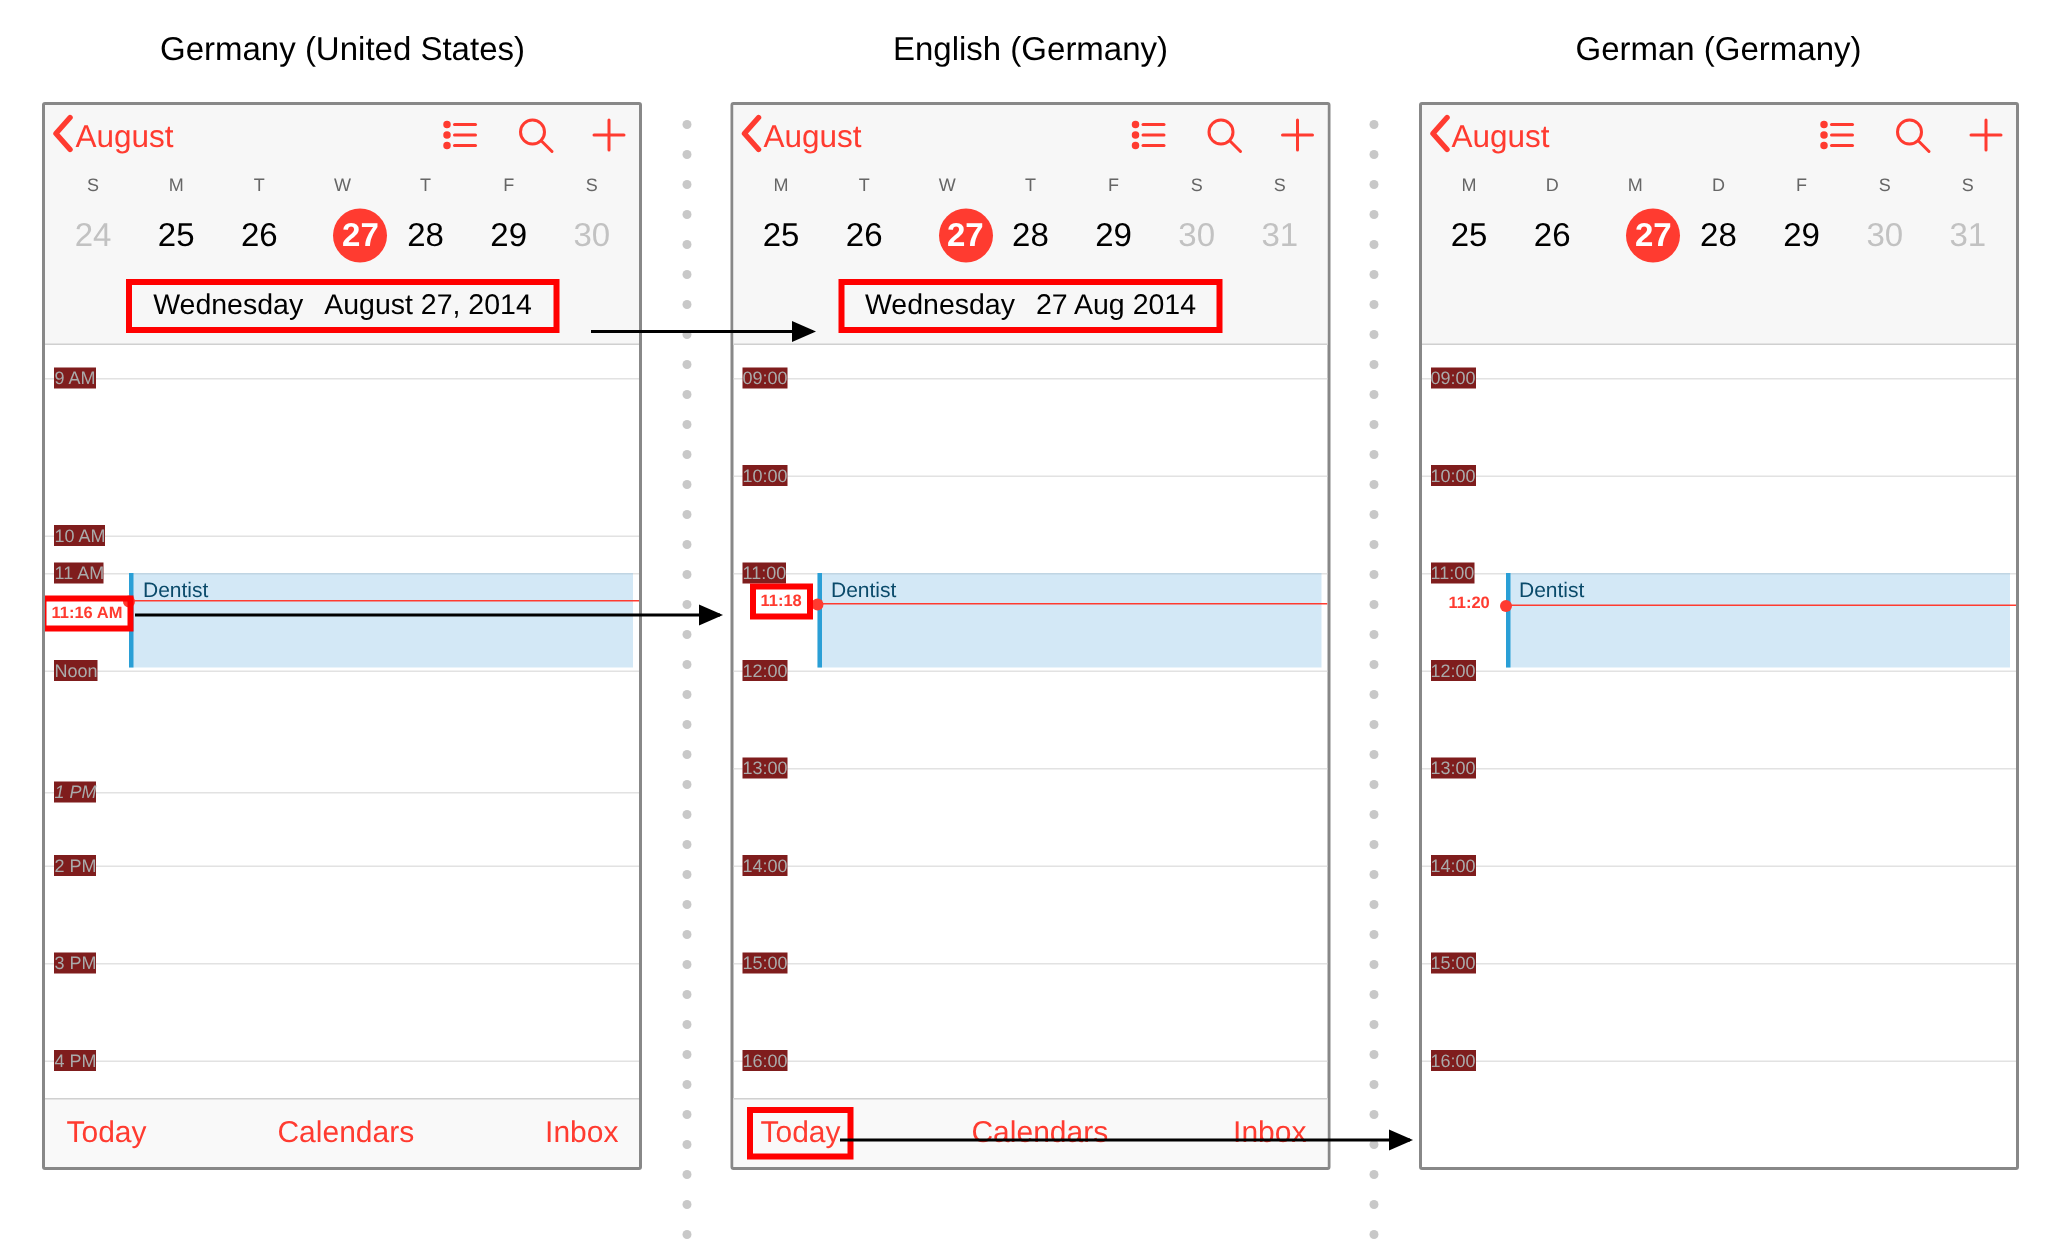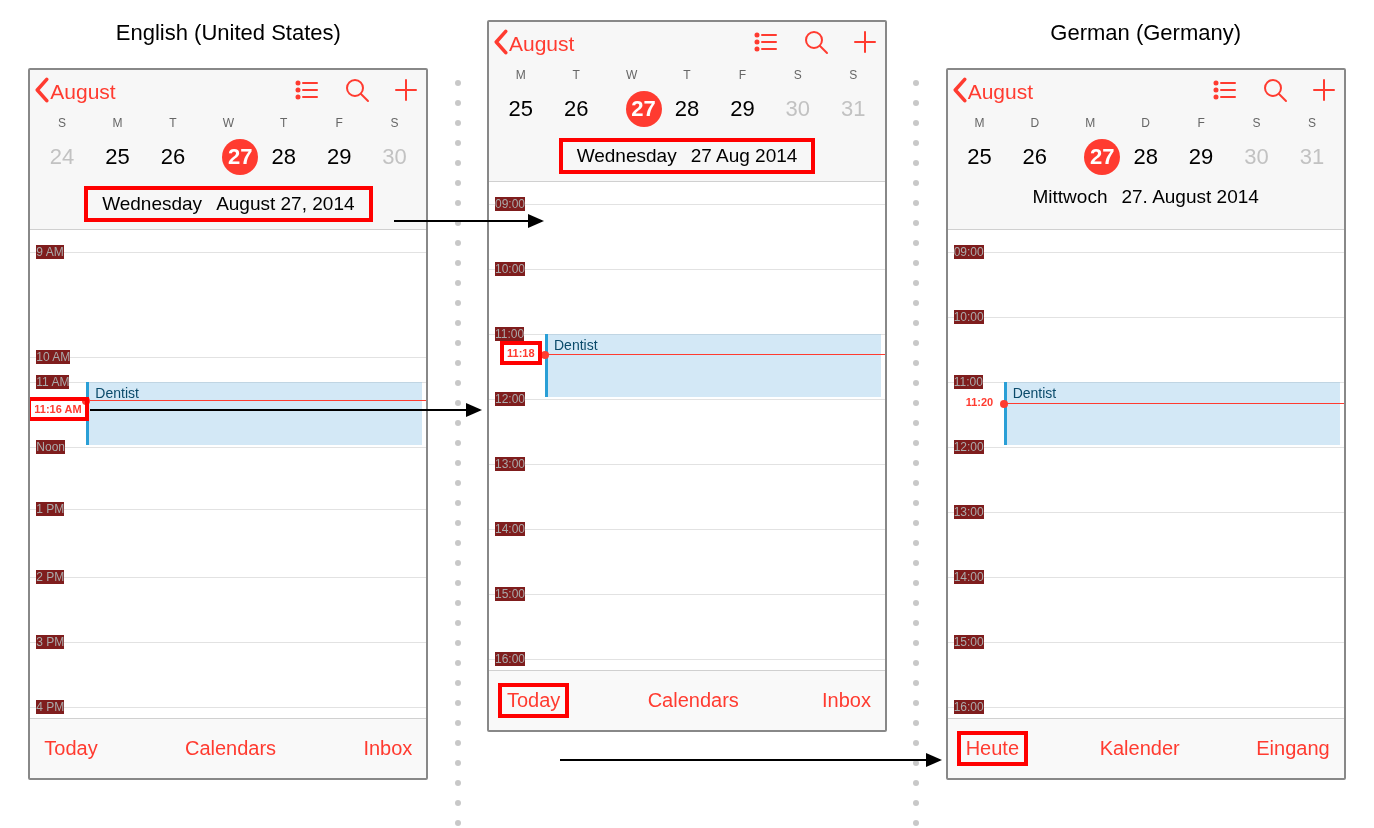--- a/index.html
+++ b/index.html
@@ -172,21 +172,21 @@
   .event {
     position: absolute;
     left: 56px; right: 4px;
     background: rgba(130,190,230,0.35);
     border-left: 3px solid #2a9fd6;
     padding: 3px 6px;
     font-size: 14px;
     color: #0a4a6a;
   }
   .footer {
-    height: 60px;
+    height: 46px;
     border-top: 1px solid #d0d0d0;
     background: #f9f9f9;
     display: flex;
     align-items: center;
     justify-content: space-between;
     padding: 0 14px;
     color: #ff3b30;
     font-size: 20px;
   }
   .footer-item { cursor: pointer; }
@@ -220,21 +220,21 @@
     border-left: 16px solid #000;
     border-top: 7px solid transparent;
     border-bottom: 7px solid transparent;
   }
 </style>
 </head>
 <body>
 
 <div class="container">
   <div class="col" id="col-us">
-    <div class="locale-label">English (United States)</div>
+    <div class="locale-label">Germany (United States)</div>
     <div class="phone">
         <div class="header">
           <div class="nav-row">
             <div class="back">
               <span><svg viewBox="0 0 12 22" fill="none" stroke="#ff3b30" stroke-width="3" stroke-linecap="round" stroke-linejoin="round">
                   <polyline points="10,2 2,11 10,20"></polyline>
                 </svg></span>
               <span>August</span>
             </div>
             <div class="nav-spacer"></div>
@@ -296,21 +296,21 @@
           </div>
           <div class="hour-row" style="top: 87px; margin-top: 40px;">
             <span class="hour-label">10 AM</span>
           </div>
           <div class="hour-row" style="top: 152px;">
             <span class="hour-label">11 AM</span>
           </div>
           <div class="hour-row" style="top: 217px;">
             <span class="hour-label">Noon</span>
           </div>
-          <div class="hour-row" style="top: 279px;">
+          <div class="hour-row" style="top: 298px; font-style: italic;">
             <span class="hour-label">1 PM</span>
           </div>
           <div class="hour-row" style="top: 347px;">
             <span class="hour-label">2 PM</span>
           </div>
           <div class="hour-row" style="top: 412px;">
             <span class="hour-label">3 PM</span>
           </div>
           <div class="hour-row" style="top: 477px;">
             <span class="hour-label">4 PM</span>
@@ -364,20 +364,21 @@
       <span></span>
       <span></span>
       <span></span>
       <span></span>
       <span></span>
       <span></span>
       <span></span>
     </div>
 
   <div class="col" id="col-en_de">
+    <div class="locale-label">English (Germany)</div>
     <div class="phone">
         <div class="header">
           <div class="nav-row">
             <div class="back">
               <span><svg viewBox="0 0 12 22" fill="none" stroke="#ff3b30" stroke-width="3" stroke-linecap="round" stroke-linejoin="round">
                   <polyline points="10,2 2,11 10,20"></polyline>
                 </svg></span>
               <span>August</span>
             </div>
             <div class="nav-spacer"></div>
@@ -563,26 +564,20 @@
             <div class="day-cell">25</div>
             <div class="day-cell">26</div>
             <div class="day-cell">
               <div class="today-badge">27</div>
             </div>
             <div class="day-cell">28</div>
             <div class="day-cell">29</div>
             <div class="day-cell muted">30</div>
             <div class="day-cell muted">31</div>
           </div>
-          <div class="date-long-row">
-            <div style="display: flex; gap: 14px;">
-              <span class="weekday">Mittwoch</span>
-              <span class="datestr">27. August 2014</span>
-            </div>
-          </div>
         </div>
         <div class="timeline">
           <div class="hour-row" style="top: 22px;">
             <span class="hour-label">09:00</span>
           </div>
           <div class="hour-row" style="top: 87px;">
             <span class="hour-label">10:00</span>
           </div>
           <div class="hour-row" style="top: 152px;">
             <span class="hour-label">11:00</span>
@@ -600,25 +595,20 @@
             <span class="hour-label">15:00</span>
           </div>
           <div class="hour-row" style="top: 477px;">
             <span class="hour-label">16:00</span>
           </div>
           <div class="event" style="top: 152px; height: 63px;">Dentist</div>
           <div class="now-line" style="top: 173.45px;">
             <div class="dot"></div>
           </div>
           <div class="now-label" style="top: 165.45px; left: 16px;">11:20</div>
-        </div>
-        <div class="footer">
-          <div class="footer-item outlined">Heute</div>
-          <div class="footer-item">Kalender</div>
-          <div class="footer-item">Eingang</div>
         </div>
       </div>
   </div>
 </div>
 
 <div class="arrow" style="left:394px; top:220px; width:148px;"></div>
 <div class="arrow" style="left:90px; top:409px; width:390px;"></div>
 <div class="arrow" style="left:560px; top:759px; width:380px;"></div>
 
 </body></html>

